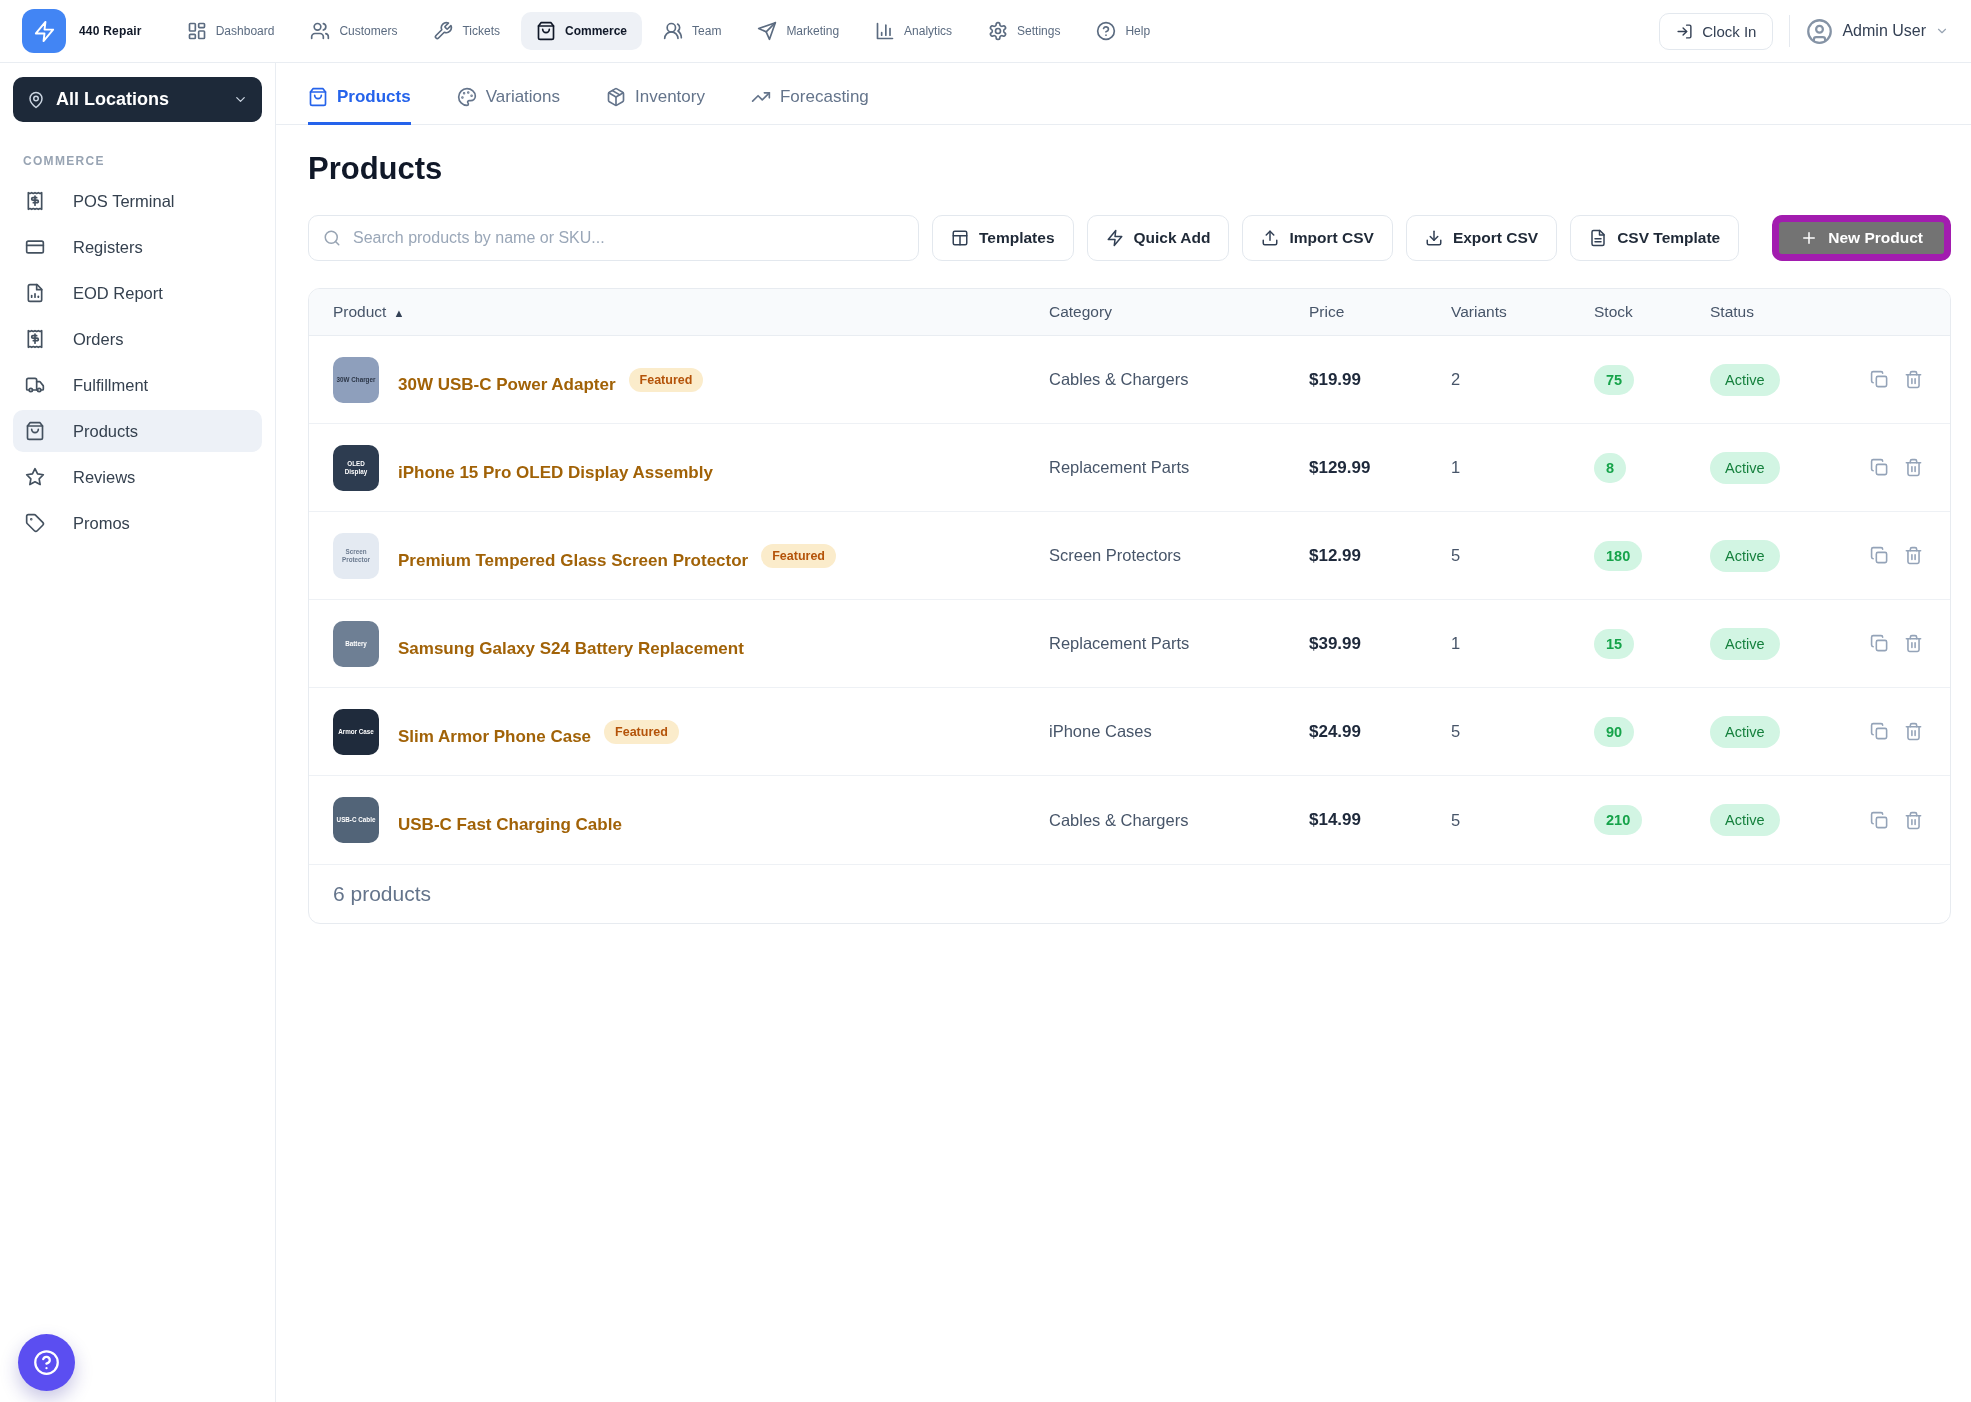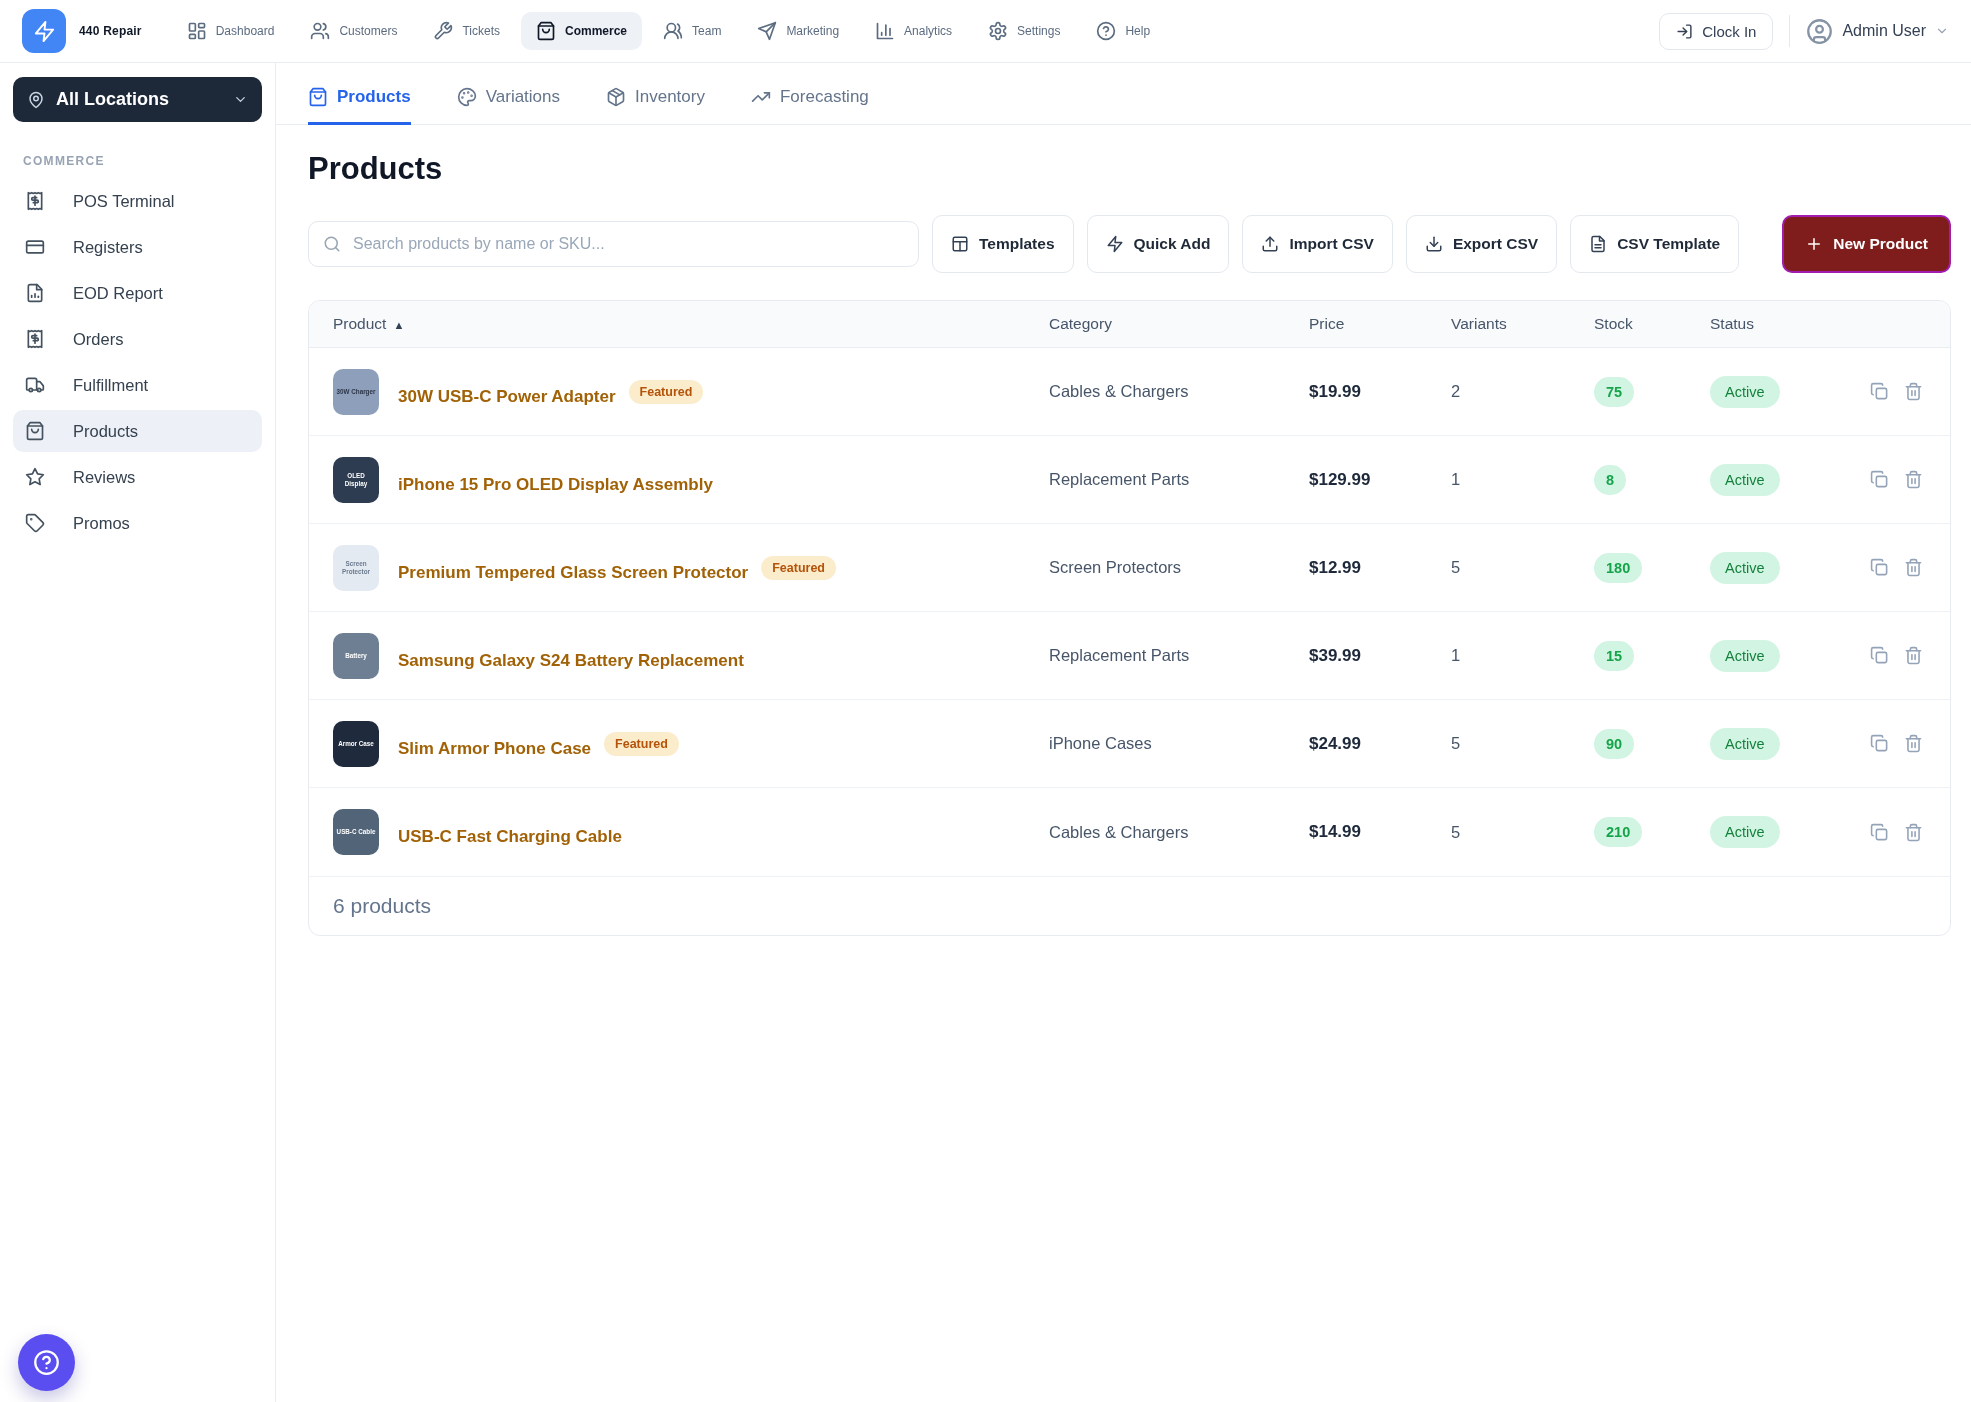--- a/index.html
+++ b/index.html
@@ -59,26 +59,26 @@
   .tab.active { color:#2563eb; font-weight:600; border-bottom-color:#2563eb; }
   .page-title { font-size:31px; font-weight:800; color:#101828; margin-top:26px; }
 
   .controls { display:flex; align-items:center; gap:13px; margin-top:28px; }
   .search-box { width:611px; height:46px; border:1px solid #e3e8ee; border-radius:10px;
     display:flex; align-items:center; gap:10px; padding:0 14px; background:#fff; }
   .search-box svg { width:18px; height:18px; color:#98a4b3; flex-shrink:0; }
   .search-box input { border:none; outline:none; flex:1; font-size:16px; color:#334155;
     font-family:"Liberation Sans","DejaVu Sans",sans-serif; background:transparent; }
   .search-box input::placeholder { color:#9aa7b8; }
-  .btn { display:flex; align-items:center; gap:10px; height:58px; padding:0 18px;
+  .btn { display:flex; align-items:center; gap:10px; height:46px; padding:0 18px;
     border:1px solid #e3e8ee; border-radius:10px; background:#fff; font-size:15.5px;
     font-weight:600; color:#1f2937; cursor:pointer; white-space:nowrap;
     font-family:"Liberation Sans","DejaVu Sans",sans-serif; }
   .btn svg { width:18px; height:18px; color:#334155; }
-  .btn-primary { margin-left:auto; background:#7f1d1d; border:2px solid #a21caf;
+  .btn-primary { margin-left:auto; background:#737373; border:7px solid #a21caf;
     color:#fff; padding:0 21px; }
   .btn-primary svg { color:#fff; }
 
   
   .table-card { margin-top:27px; border:1px solid #e7ebf0; border-radius:12px;
     overflow:hidden; background:#fff; }
   .trow { display:grid; grid-template-columns:1fr 260px 142px 143px 116px 160px 80px;
     align-items:center; }
   .thead { background:#f8fafc; height:47px; border-bottom:1px solid #e9edf2;
     color:#475569; font-size:15.5px; font-weight:500; }

